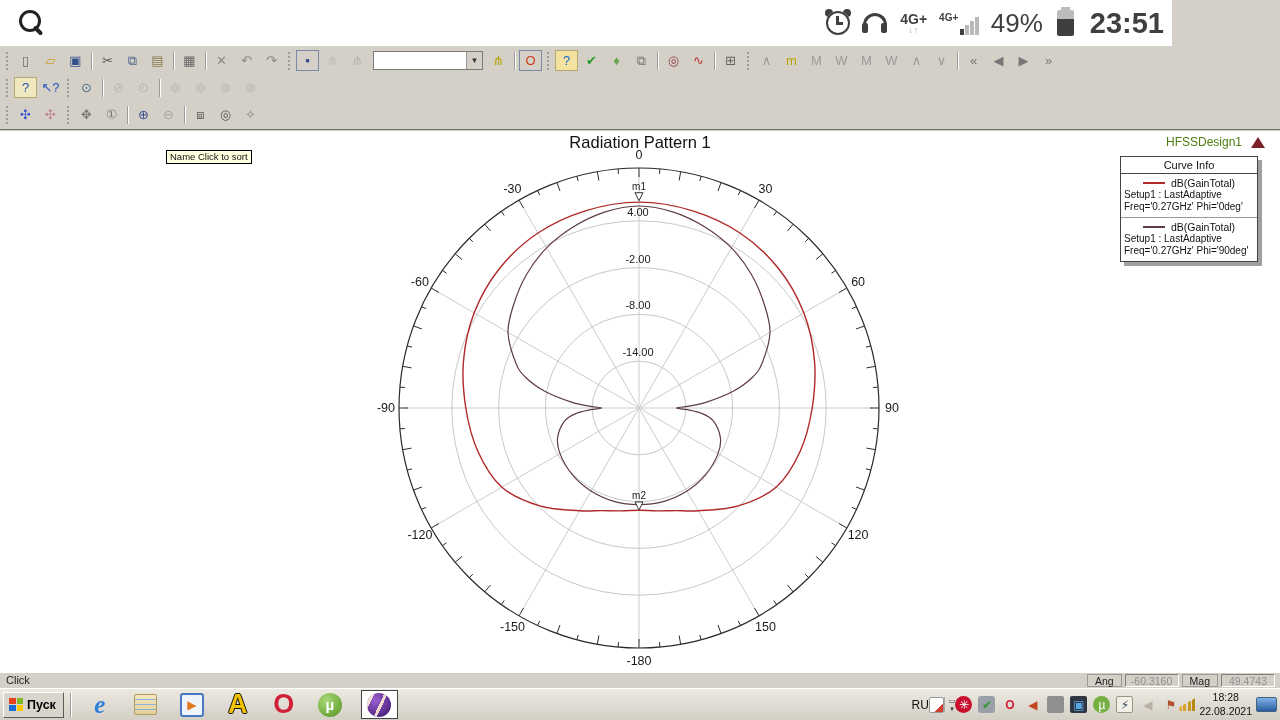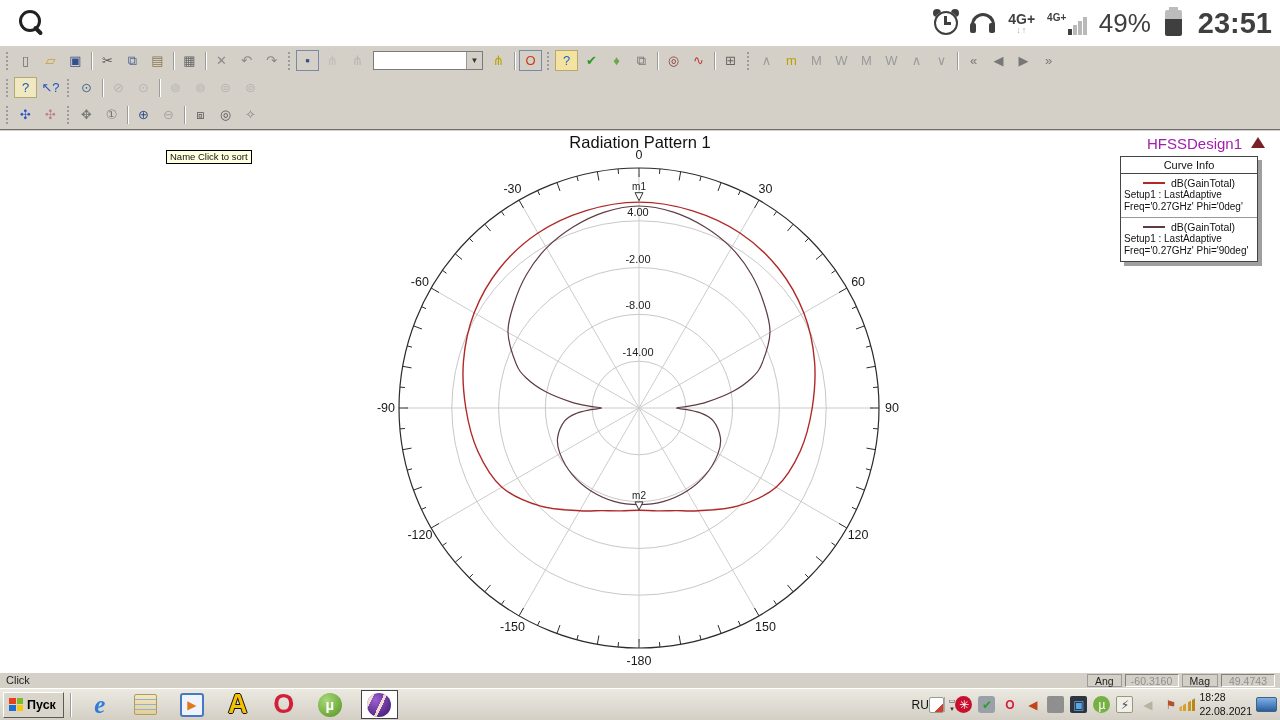--- a/index.html
+++ b/index.html
@@ -1,20 +1,20 @@
 <!DOCTYPE html>
 <html><head>
 <meta charset="utf-8">
 <style>
   * { margin:0; padding:0; box-sizing:border-box; }
   html,body { width:1280px; height:720px; overflow:hidden; background:#d4d0c8;
     font-family:"Liberation Sans","DejaVu Sans",sans-serif; }
 
   
-  .phone-bar { position:absolute; left:0; top:0; width:1280px; height:46px; background:#ffffff;
+  .phone-bar { position:absolute; left:0; top:0; width:1172px; height:46px; background:#ffffff;
     display:flex; align-items:center; }
   .search-ico { position:relative; width:30px; height:30px; margin-left:17px; }
   .search-ico::before { content:""; position:absolute; left:2px; top:2px; width:16px; height:16px;
     border:3.5px solid #222; border-radius:50%; }
   .search-ico::after { content:""; position:absolute; left:19px; top:17px; width:4px; height:11px;
     background:#222; border-radius:2px; transform:rotate(-45deg); }
   .phone-right { margin-left:auto; display:flex; align-items:center; gap:12px; padding-right:8px; color:#3f3f3f; }
   .alarm-ico { position:relative; width:24px; height:24px; border:2.5px solid #3f3f3f; border-radius:50%;
     box-shadow:-9px -10px 0 -8px #3f3f3f, 9px -10px 0 -8px #3f3f3f; }
   .alarm-ico::before { content:""; position:absolute; left:8px; top:3px; width:2.5px; height:8px; background:#3f3f3f; }
@@ -55,21 +55,21 @@
   .combo-value { flex:1; font-size:11px; padding:2px 3px; }
   .combo-arrow { width:16px; background:#d4d0c8; border-left:1px solid #999;
     display:flex; align-items:center; justify-content:center; font-size:8px; color:#333; }
 
   
   .plot-area { position:absolute; left:0; top:131px; width:1280px; height:541px; background:#ffffff; }
   #polar { position:absolute; left:0; top:0; }
   svg text { font-family:"Liberation Sans","DejaVu Sans",sans-serif; }
   .chart-title { position:absolute; left:440px; top:2px; width:400px; text-align:center;
     font-size:16.5px; color:#111; }
-  .design-label { position:absolute; right:38px; top:4px; font-size:15px; color:#a21caf; }
+  .design-label { position:absolute; right:38px; top:4px; font-size:12px; color:#4d7c0f; }
   .ansoft-logo { position:absolute; right:15px; top:6px; width:0; height:0;
     border-left:7px solid transparent; border-right:7px solid transparent; border-bottom:11px solid #7a2026; }
   .mtable { position:absolute; left:8px; top:4px; border-collapse:collapse; background:#fff;
     box-shadow:4px 4px 0 #9f9f9f; font-size:10.5px; color:#222; }
   .mtable th, .mtable td { border:1px solid #6f6f6f; text-align:center; height:17px; font-weight:normal; }
   .mtable th { border-bottom:1px solid #444; }
   .mtable .c1{ width:52px; } .mtable .c2{ width:54px; } .mtable .c3{ width:50px; } .mtable .c4{ width:44px; }
   .tooltip { position:absolute; left:166px; top:19px; background:#ffffe1; border:1px solid #000;
     font-size:9.5px; padding:0 3px 1px 3px; color:#111; white-space:nowrap; z-index:6; }
   .legend { position:absolute; left:1120px; top:25px; width:138px; background:#fff;
@@ -123,21 +123,21 @@
   .tray { margin-left:auto; display:flex; align-items:center; }
   .lang { font-size:12px; color:#111; }
   .note-ico { width:15px; height:16px; background:linear-gradient(135deg,#fff 70%,#d04030 70%);
     border:1px solid #999; border-radius:2px; }
   .chev { display:flex; flex-direction:column; align-items:center; font-size:7px; color:#333; line-height:1.1;
     border-left:1px solid #aaa; padding-left:4px; }
   .tray-ico { width:17px; height:17px; display:flex; align-items:center; justify-content:center; font-size:12px; }
   .signal-ico { width:16px; height:13px;
     background:linear-gradient(90deg,#e0a830 0 3px,transparent 3px 4.5px,#d8a028 4.5px 7.5px,transparent 7.5px 9px,#c89820 9px 12px,transparent 12px 13px,#b88818 13px 16px);
     clip-path:polygon(0 100%,0 72%,100% 0,100% 100%); }
-  .tb-clock { font-size:10.5px; line-height:1.3; text-align:left; color:#111; margin:0 4px; }
+  .tb-clock { font-size:10.5px; line-height:1.3; text-align:center; color:#111; margin:0 4px; }
   .show-desk { width:21px; height:15px; background:linear-gradient(#7fb2e8,#2a5d9e);
     border:1px solid #44617f; border-radius:2px; }
 </style>
 </head>
 <body>
 
 <div class="phone-bar" data-name="android-status-bar">
   <span class="search-ico" data-name="search-icon"></span>
   <div class="phone-right" data-name="android-status-icons">
     <span class="alarm-ico" data-name="alarm-icon"></span>

